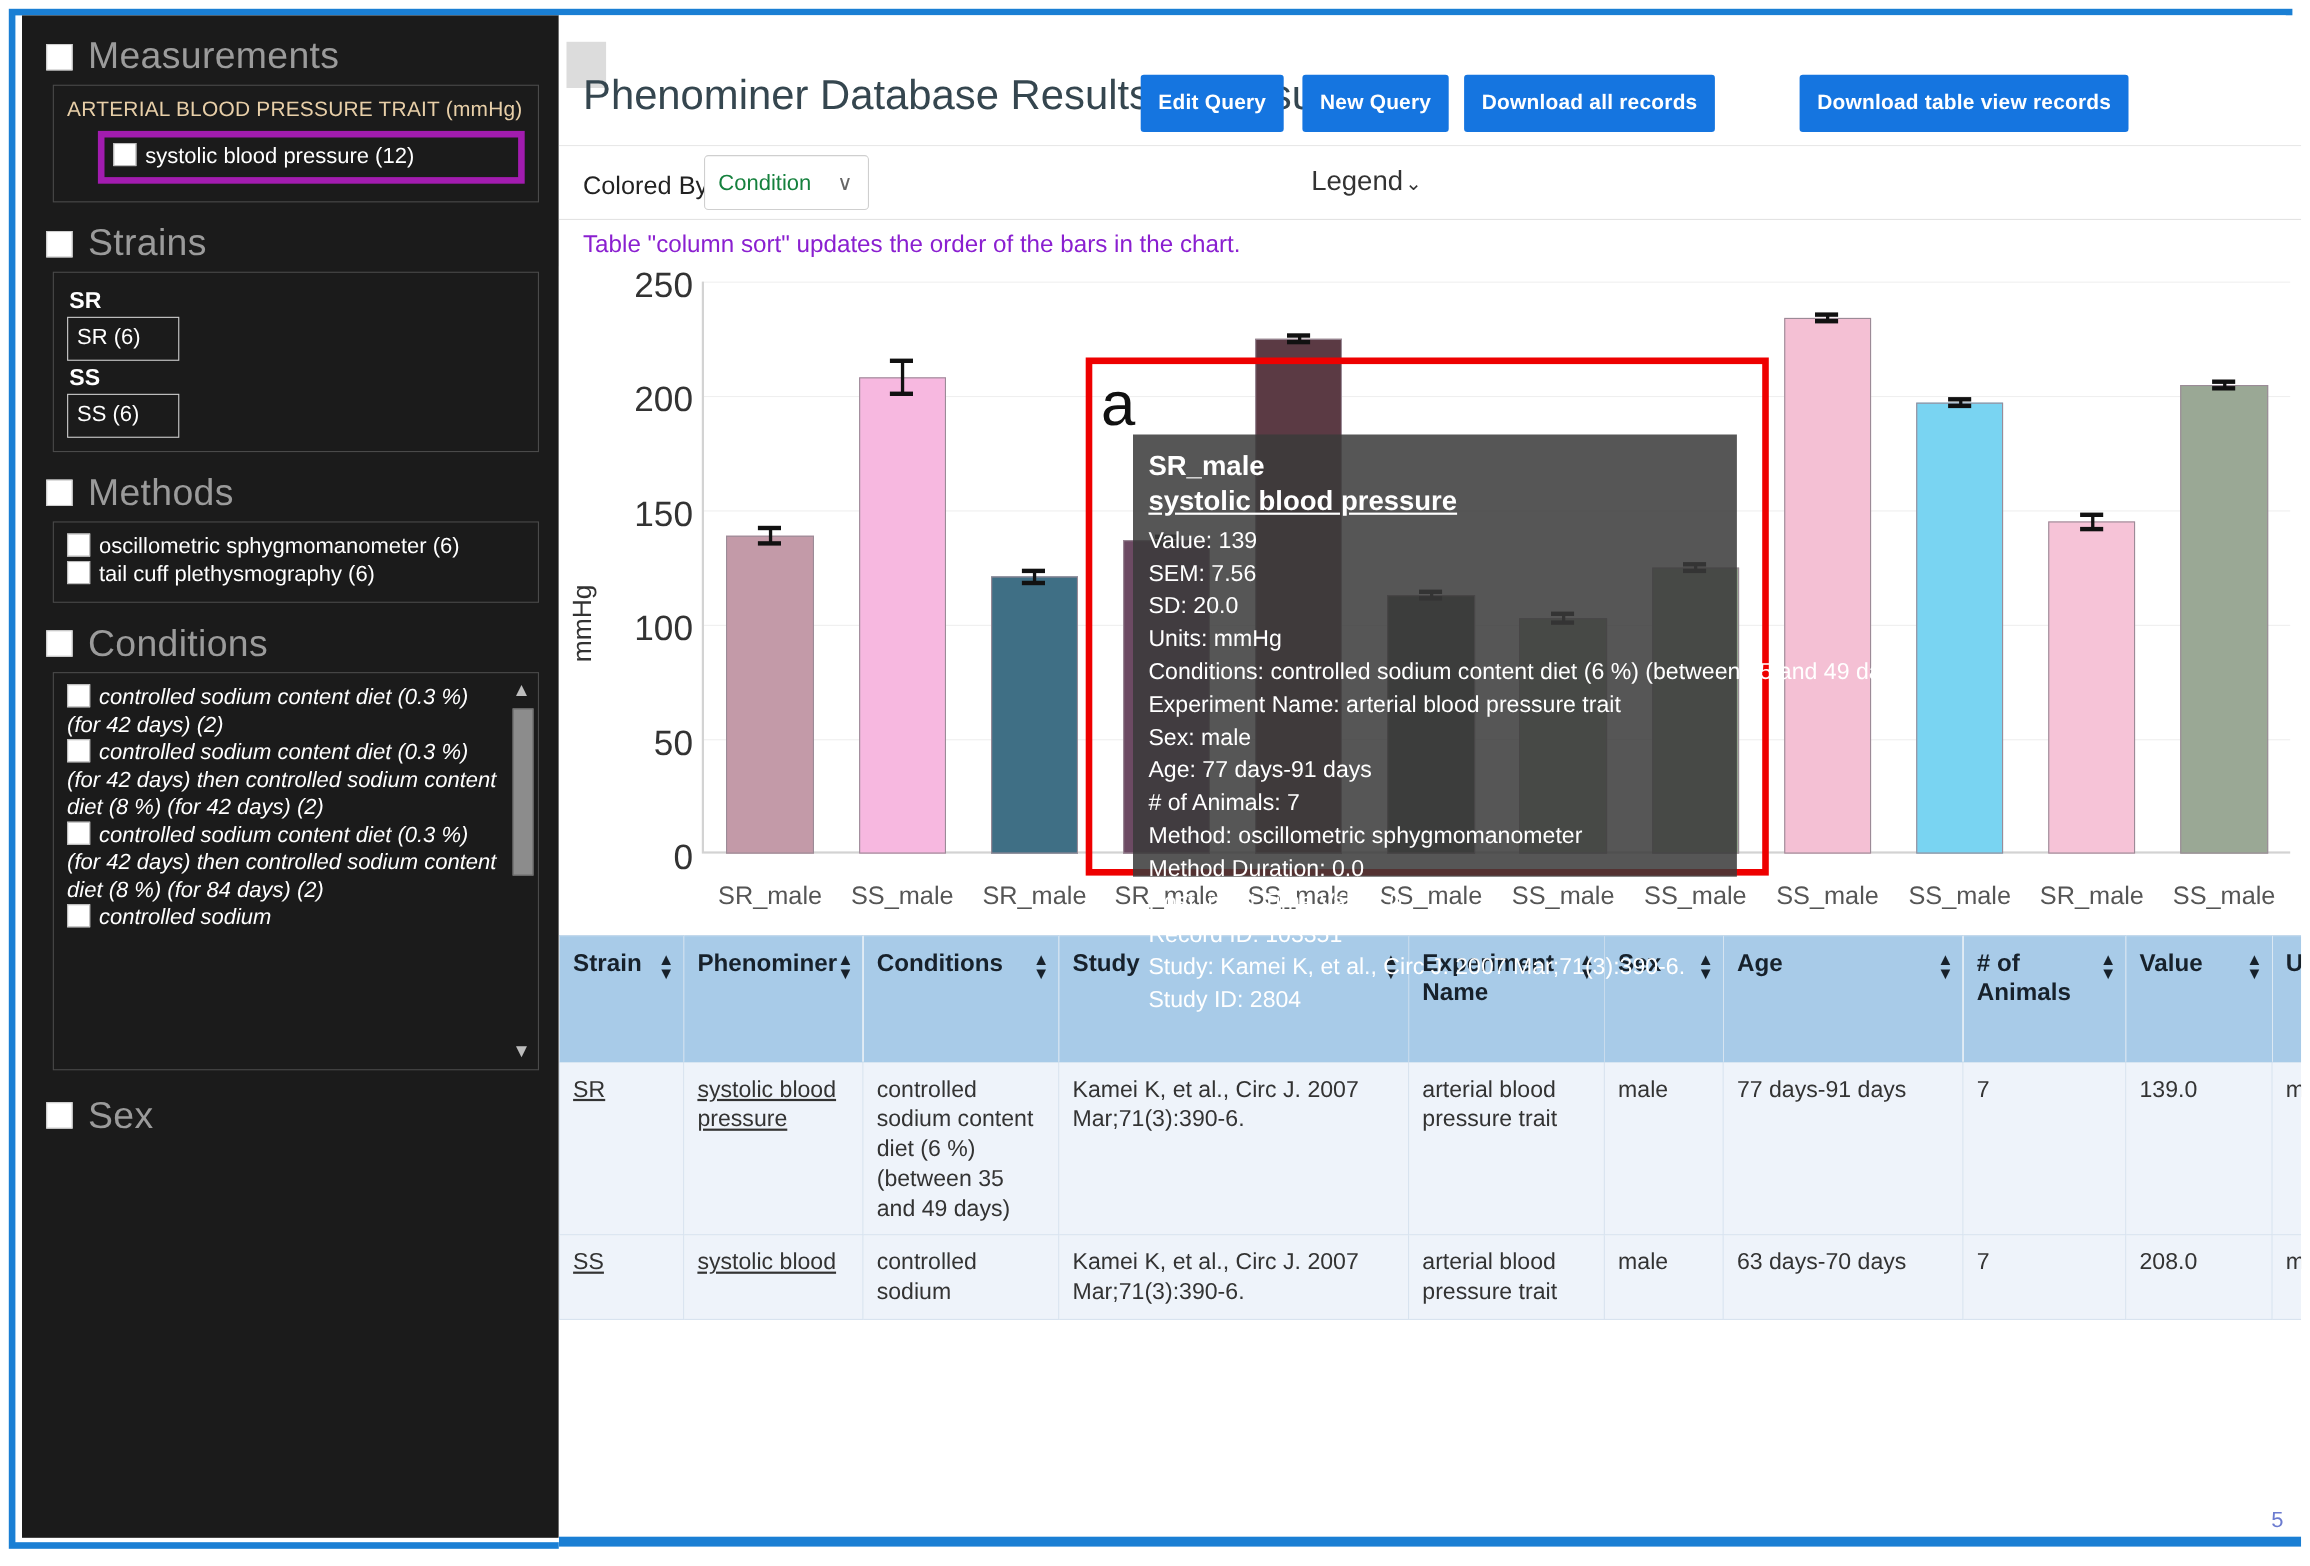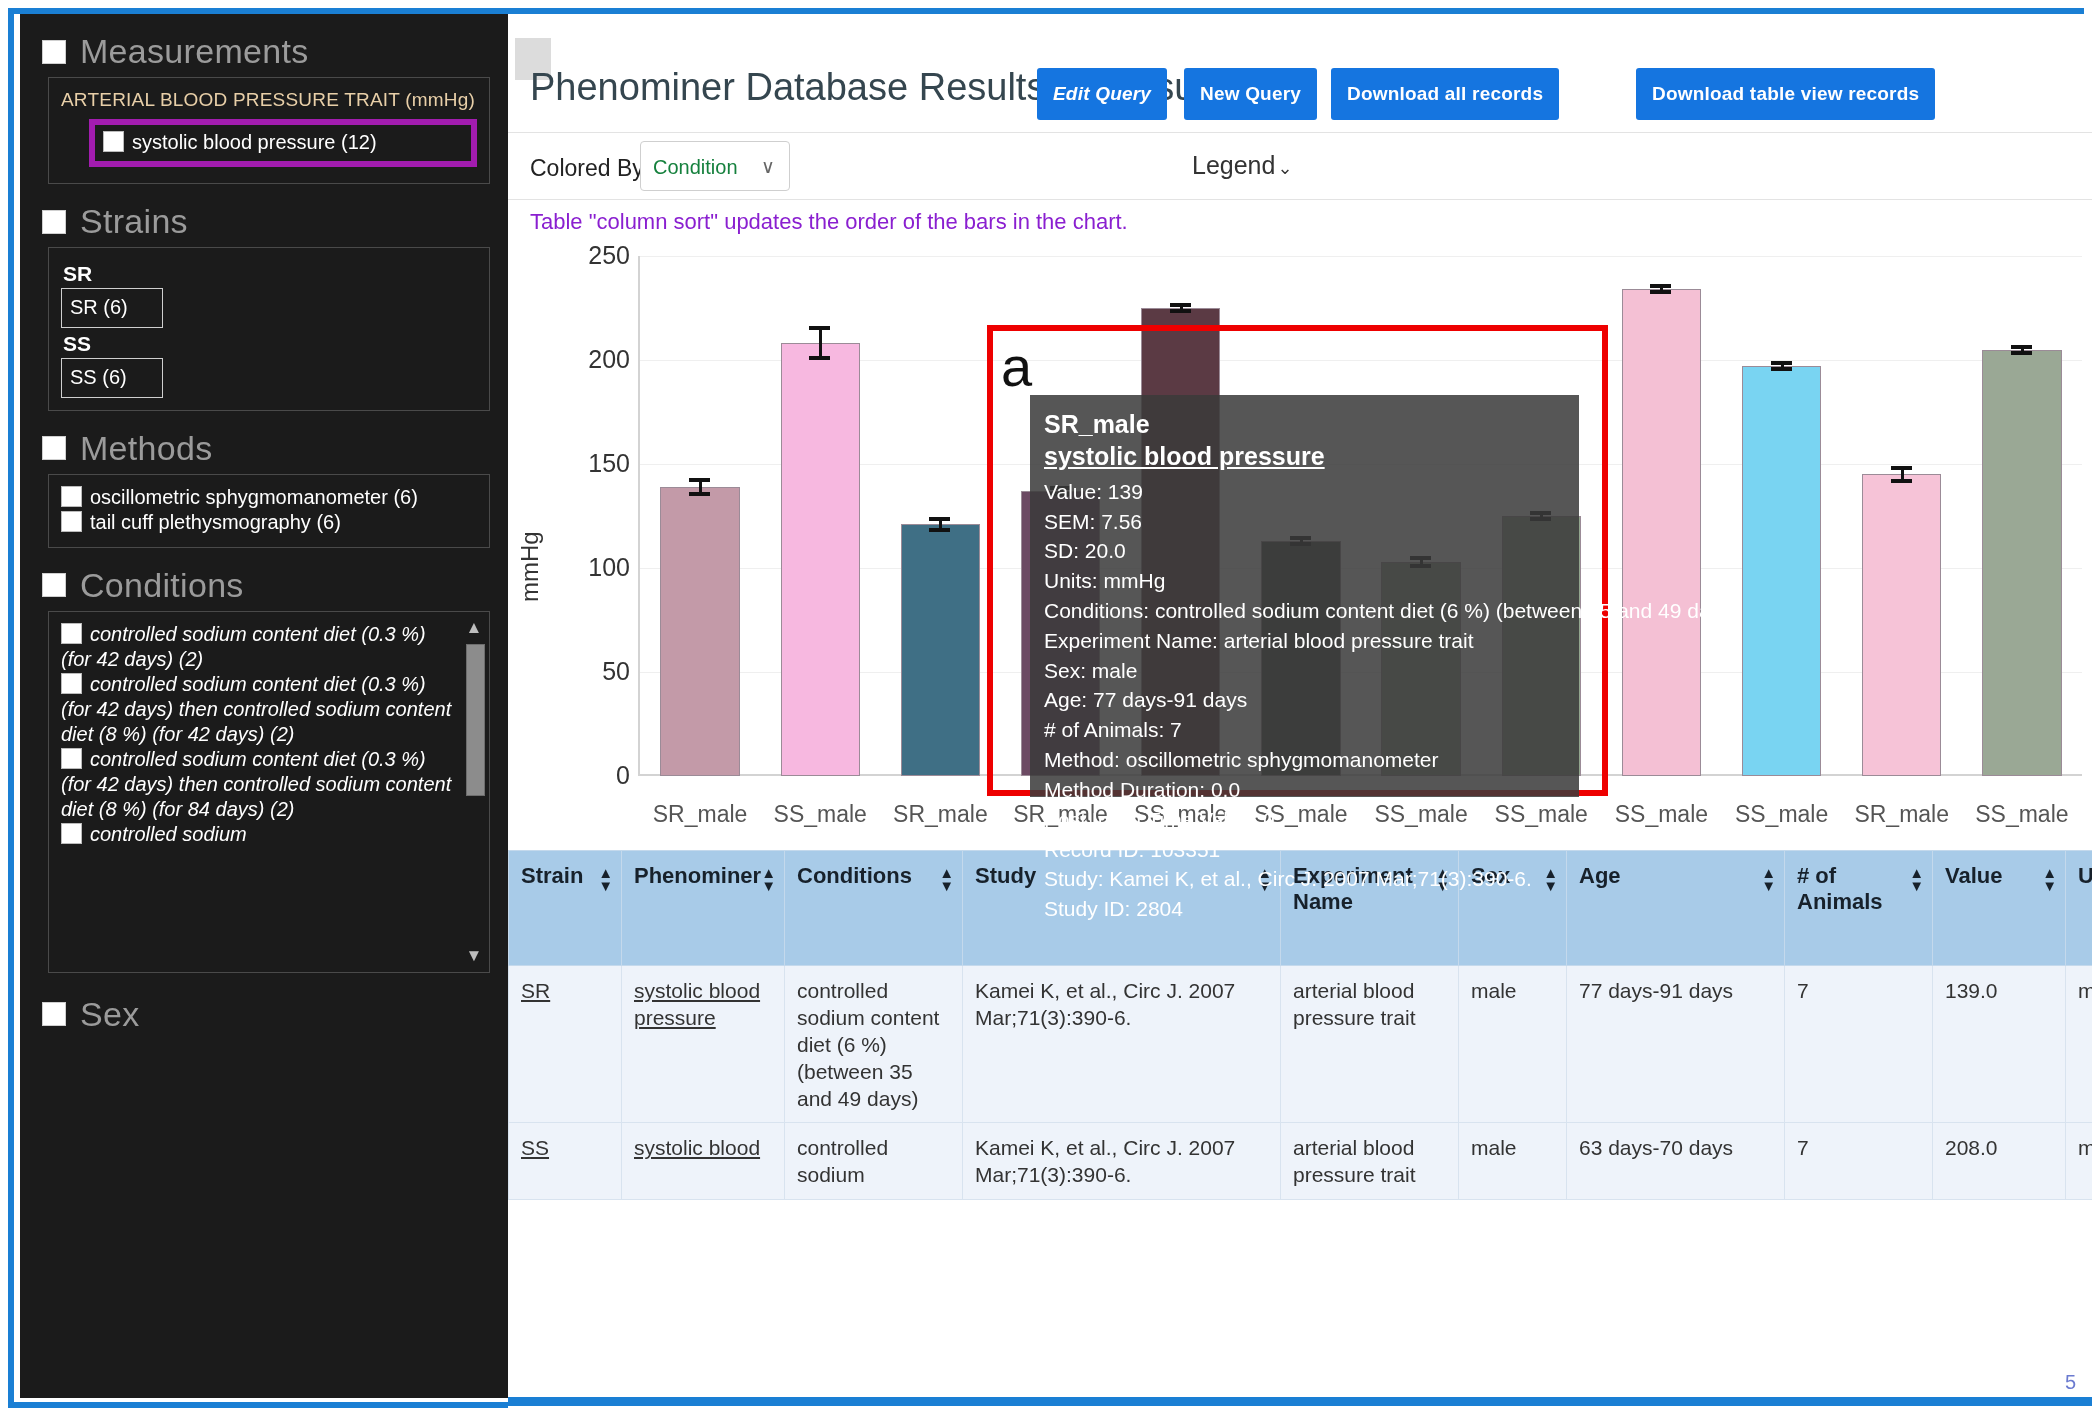--- a/index.html
+++ b/index.html
@@ -28,39 +28,39 @@
   .sb-up{width:22px;height:20px;color:#bdbdbd;font-size:17px;text-align:center;line-height:20px;}
   .sb-dn{position:absolute;bottom:0;width:22px;height:20px;color:#bdbdbd;font-size:17px;text-align:center;line-height:20px;}
   .sb-thumb{position:absolute;top:26px;left:3px;width:17px;height:150px;background:#8c8c8c;border:1px solid #6d6d6d;}
 
   
   .main{position:absolute;left:508px;top:14px;right:8px;bottom:8px;background:#fff;overflow:hidden;}
   .topbar{position:absolute;left:0;top:0;right:0;height:118px;background:#fff;border-bottom:1px solid #e3e3e3;}
   .greysq{position:absolute;left:7px;top:24px;width:36px;height:42px;background:#dcdcdc;}
   .page-title{position:absolute;left:22px;top:52px;font-size:38px;color:#35464f;white-space:nowrap;}
   .btn{position:absolute;top:54px;height:52px;background:#1575e0;color:#fff;border:none;border-radius:3px;font-size:19px;font-weight:bold;font-family:"Liberation Sans",sans-serif;letter-spacing:.2px;cursor:pointer;padding:0 16px;white-space:nowrap;}
-  #btn-edit{left:529px;font-style:italic;}
+  #btn-edit{left:529px;}
   #btn-new{left:676px;}
   #btn-dlall{left:823px;}
   #btn-dltbl{left:1128px;}
 
   .ctrlbar{position:absolute;left:0;top:119px;right:0;height:66px;background:#fff;border-bottom:1px solid #e3e3e3;}
   .colored-lbl{position:absolute;left:22px;top:22px;font-size:23px;color:#222;}
   .selwrap{position:absolute;left:132px;top:8px;width:148px;height:48px;border:1px solid #cfcfcf;border-radius:4px;background:#fff;}
   .selwrap .selval{position:absolute;left:12px;top:14px;font-size:20px;color:#15803d;}
   .selwrap .chev{position:absolute;right:14px;top:13px;font-size:19px;color:#666;}
   .legend-tog{position:absolute;left:684px;top:18px;font-size:25px;color:#333;cursor:pointer;}
   .legend-tog .chev{font-size:18px;margin-left:2px;}
 
   .notice{position:absolute;left:22px;top:195px;font-size:22px;color:#8a1fd0;white-space:nowrap;}
 
   
   .chart{position:absolute;left:0;top:228px;right:0;height:608px;background:#fff;}
   .ylabel{position:absolute;left:8px;top:360px;font-size:24px;color:#333;transform:rotate(-90deg);transform-origin:left top;white-space:nowrap;}
-  .ytick{position:absolute;right:0;font-size:25px;color:#333;text-align:right;width:72px;}
+  .ytick{position:absolute;right:0;font-size:32px;color:#333;text-align:right;width:72px;}
   .ytickwrap{position:absolute;left:44px;top:0;width:78px;height:100%;}
   .plot{position:absolute;left:130px;top:14px;right:10px;bottom:74px;border-left:2px solid #d3d3d3;}
   .gridline{position:absolute;left:0;right:0;height:1px;background:#efefef;}
   .axis-base{position:absolute;left:0;right:0;bottom:0;height:2px;background:#d3d3d3;}
   .bar{position:absolute;bottom:0;border:1px solid #9b8b97;box-sizing:border-box;}
   .errbar{position:absolute;width:3px;background:#111;}
   .errcap{position:absolute;width:21px;height:4px;background:#111;}
   .xtick{position:absolute;bottom:-52px;font-size:23px;color:#555;text-align:center;white-space:nowrap;}
 
   

